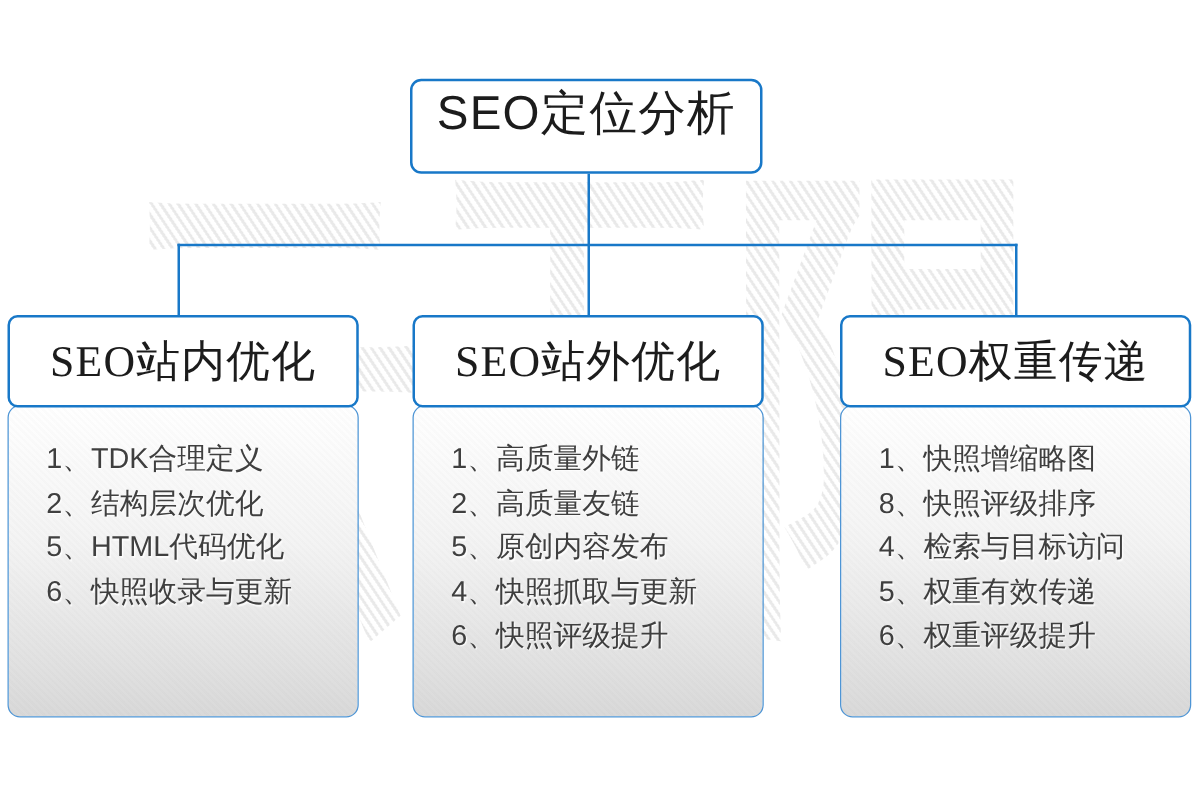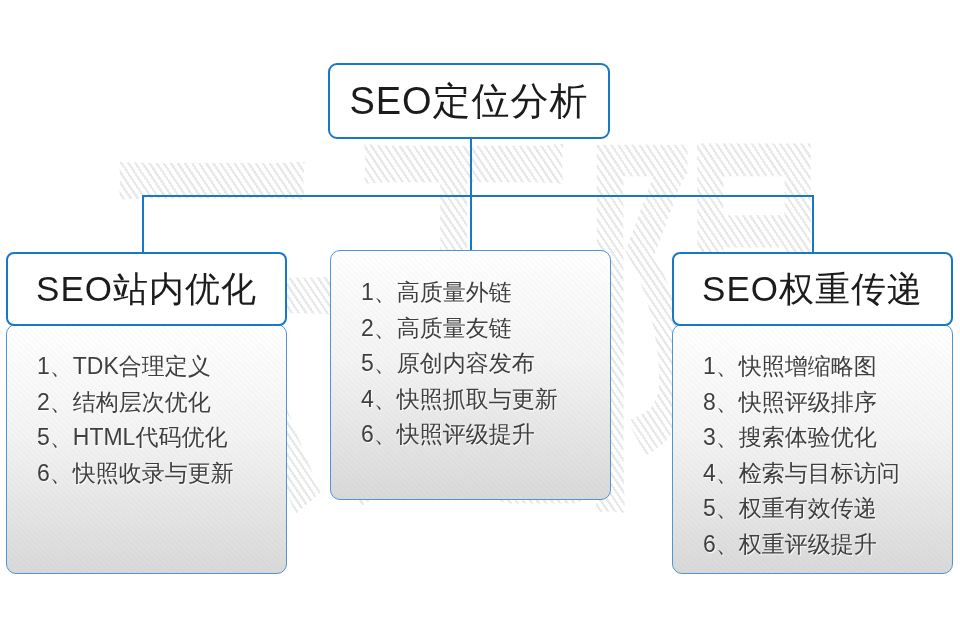--- a/index.html
+++ b/index.html
@@ -34,35 +34,35 @@
   .line.h{height:2px;}
   #line-center-drop{left:470px;top:139px;height:114px;}
   #line-horizontal{left:142px;top:195px;width:672px;}
   #line-left-drop{left:142px;top:195px;height:58px;}
   #line-right-drop{left:812px;top:195px;height:58px;}
 
   
   .root-node{
     position:absolute;left:328px;top:63px;width:282px;height:76px;z-index:2;
     box-sizing:border-box;border:2px solid var(--accent-blue);border-radius:9px;
-    background:#ffffff;display:flex;align-items:center;justify-content:center;
+    background:#ffffff;display:flex;justify-content:center;
     font-size:38px;color:var(--title-text);letter-spacing:1px;
   }
 
   
   .column{position:absolute;top:252px;width:281px;z-index:2;}
   #column-onsite{left:6px;}
   #column-offsite{left:330px;}
   #column-weight{left:672px;}
 
   .column-header{
     position:relative;z-index:3;box-sizing:border-box;height:74px;
     border:2px solid var(--accent-blue);border-radius:8px;background:#ffffff;
     display:flex;align-items:center;justify-content:center;
-    font-size:35px;color:var(--title-text);letter-spacing:1px;
+    font-size:35px;color:var(--title-text);letter-spacing:1px;font-family:Liberation Serif, serif;
   }
   .column-panel{
     position:relative;z-index:2;margin-top:-2px;box-sizing:border-box;height:250px;
     border:1px solid var(--panel-border);border-radius:10px;
     background:
       repeating-linear-gradient(45deg,rgba(0,0,0,0.012) 0 2px,rgba(255,255,255,0) 2px 4px),
       linear-gradient(180deg,var(--panel-top) 0%,#f3f3f3 45%,var(--panel-bottom) 100%);
     padding:24px 10px 4px 30px;
   }
   .list-item{
@@ -93,36 +93,38 @@
     </div>
     <div class="column-panel">
       <div class="list-item">1、TDK合理定义</div>
       <div class="list-item">2、结构层次优化</div>
       <div class="list-item">5、HTML代码优化</div>
       <div class="list-item">6、快照收录与更新</div>
     </div>
   </div>
 
   <div class="column" id="column-offsite">
+    <div class="column-header">
+      <span>SEO站外优化</span>
+    </div>
     <div class="column-panel">
       <div class="list-item">1、高质量外链</div>
       <div class="list-item">2、高质量友链</div>
       <div class="list-item">5、原创内容发布</div>
       <div class="list-item">4、快照抓取与更新</div>
       <div class="list-item">6、快照评级提升</div>
     </div>
   </div>
 
   <div class="column" id="column-weight">
     <div class="column-header">
       <span>SEO权重传递</span>
     </div>
     <div class="column-panel">
       <div class="list-item">1、快照增缩略图</div>
       <div class="list-item">8、快照评级排序</div>
-      <div class="list-item">3、搜索体验优化</div>
       <div class="list-item">4、检索与目标访问</div>
       <div class="list-item">5、权重有效传递</div>
       <div class="list-item">6、权重评级提升</div>
     </div>
   </div>
 
 </div>
 
 </body></html>

